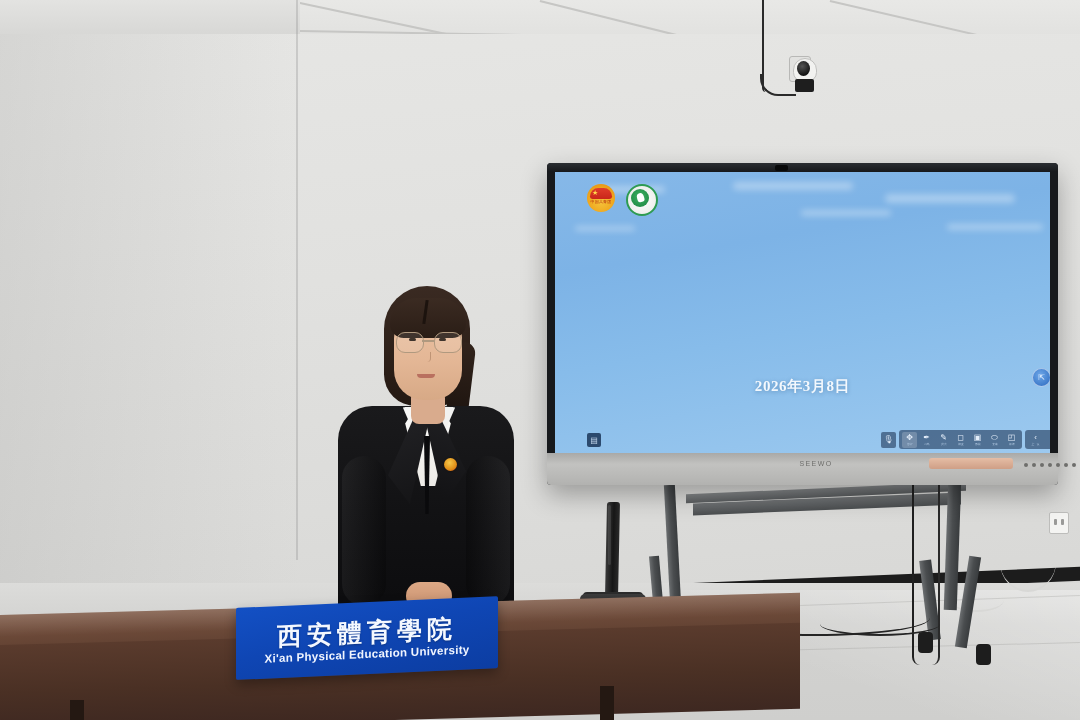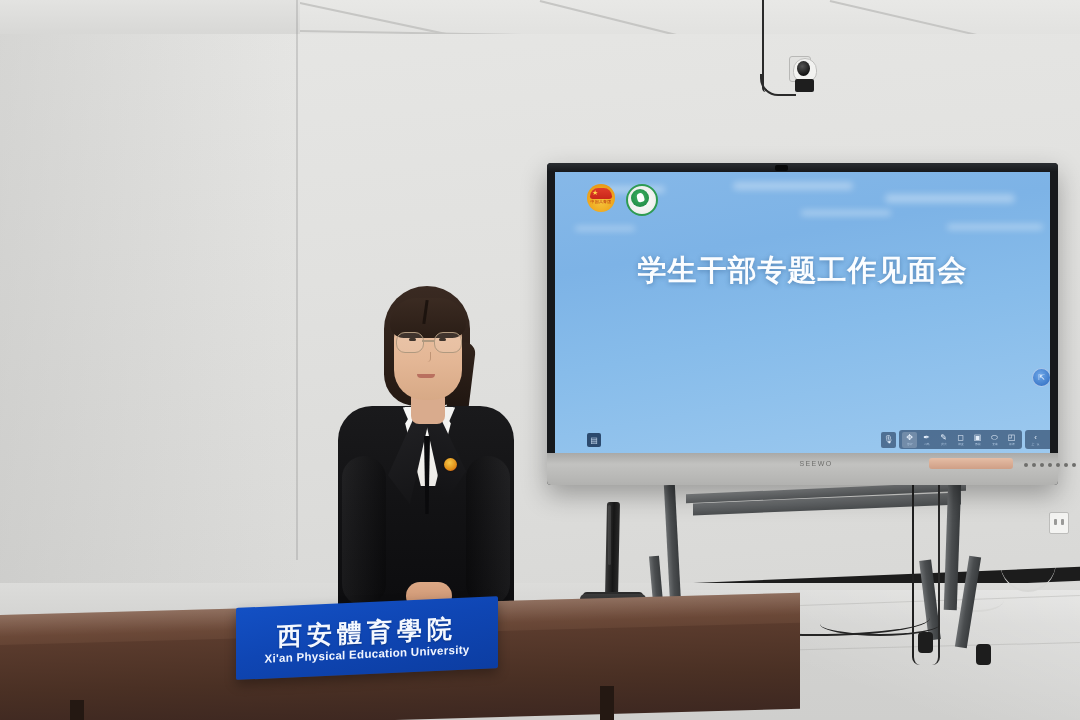--- a/index.html
+++ b/index.html
@@ -465,22 +465,22 @@
           <div class="star">★</div>
           <div class="txt">中国共青团</div>
         </div>
         <div class="emblem-univ">
           <div class="inner"></div>
           <div class="fig"></div>
         </div>
       </div>
 
       <div class="slide-title">
-        <div>学生干部专题工作见面会</div>
       </div>
+      <div class="slide-date">2026年3月8日</div>
 
       <div class="float-btn">⇱</div>
       <div class="corner-btn">▤</div>
 
       <div class="toolbar">
         <div class="tb-btn" style="background:rgba(36,60,92,.62);">
           <span class="tb-ico">🎙</span>
         </div>
         <div class="tb-group">
           <div class="tb-btn active">

